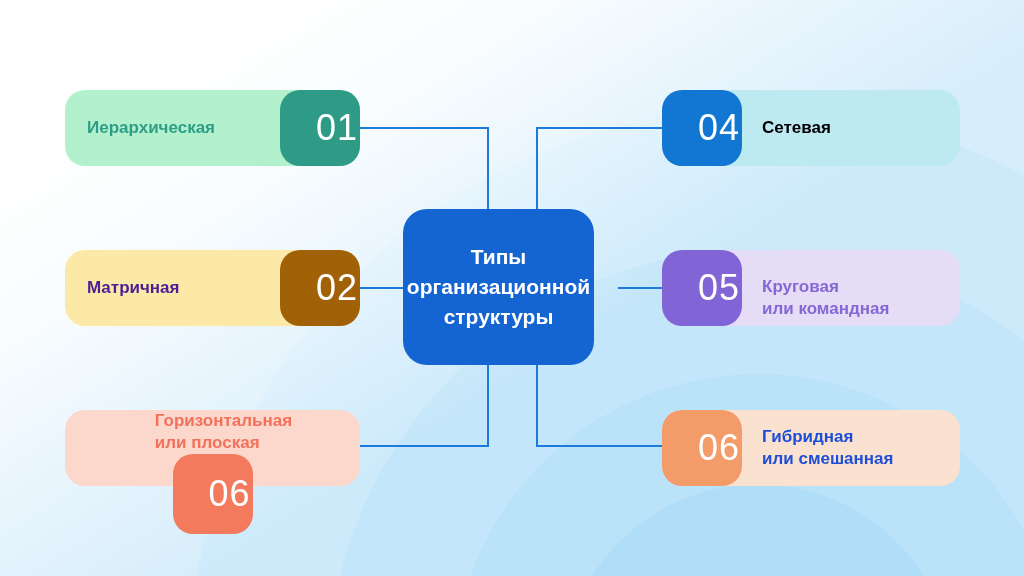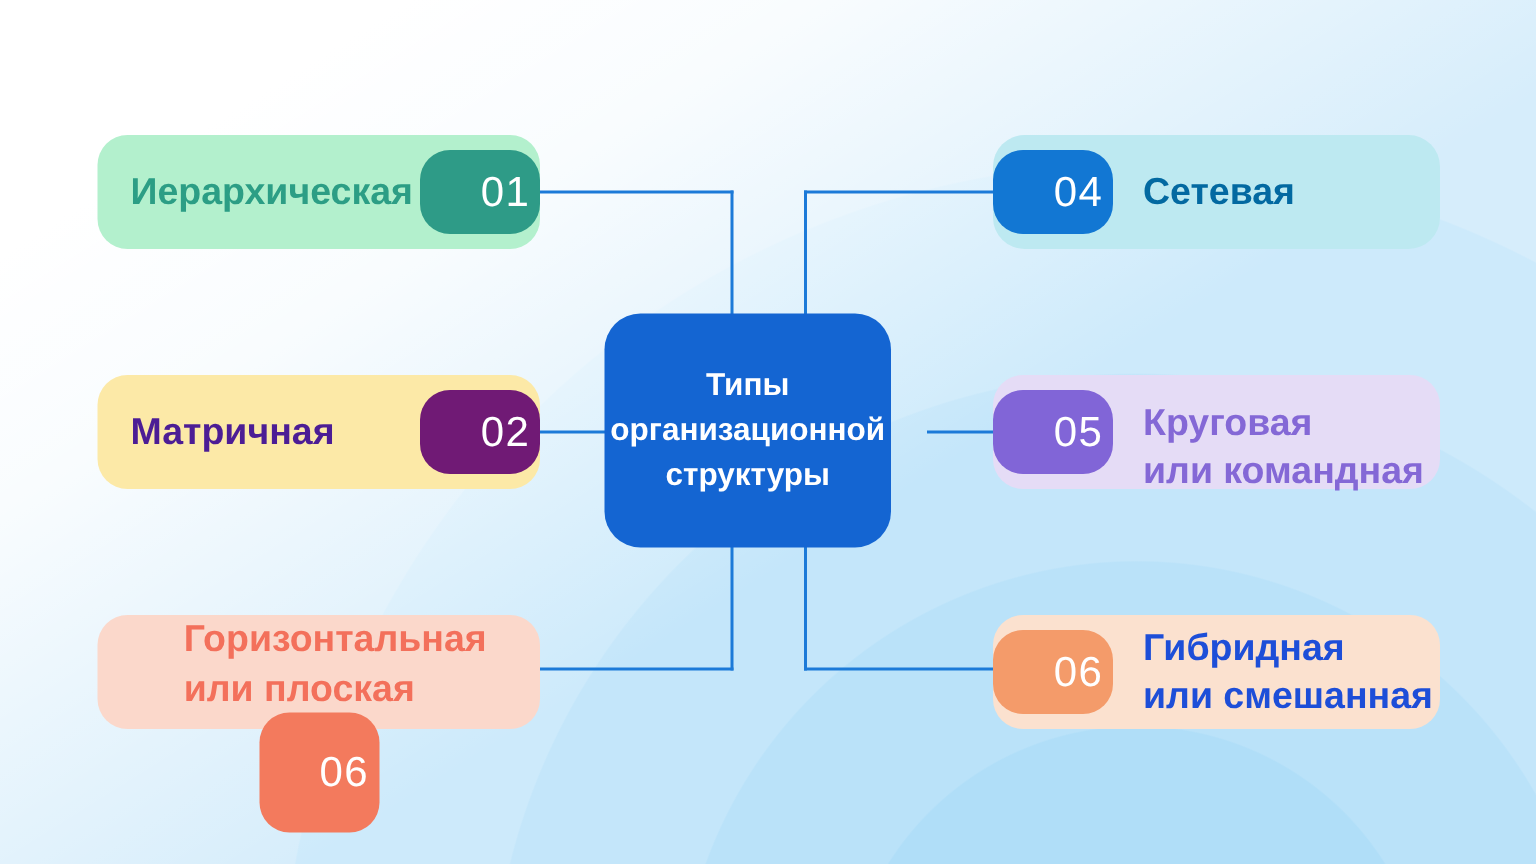--- a/index.html
+++ b/index.html
@@ -37,36 +37,36 @@
   }
 
   
   .card {
     position: absolute; height: 76px; border-radius: 20px;
     display: flex; align-items: center; z-index: 2;
   }
   .card.left-col  { left: 65px;  width: 295px; }
   .card.right-col { left: 662px; width: 298px; }
   .card .label {
-    font-size: 25px; font-weight: 600; line-height: 1.3;
+    font-size: 17px; font-weight: 600; line-height: 1.3;
     white-space: pre-line; flex: 1;
   }
   .card.left-col  .label { padding-left: 22px; text-align: left; }
   .card.right-col .label { padding-left: 20px; text-align: left; }
   .badge {
-    width: 80px; height: 56px; border-radius: 20px; flex: 0 0 80px;
+    width: 80px; height: 76px; border-radius: 20px; flex: 0 0 80px;
     display: flex; align-items: center; justify-content: center;
-    color: #ffffff; font-size: 28px; font-weight: 400; letter-spacing: 1px; padding-left: 34px;
+    color: #ffffff; font-size: 36px; font-weight: 400; letter-spacing: 1px; padding-left: 34px;
   }
 
   
   .c1 { background: #b3f0cd; } .c1 .label { color: #2c9e85; } .c1 .badge { background: #2e9b87; }
-  .c2 { background: #fce9a7; } .c2 .label { color: #4c1d95; } .c2 .badge { background: #701a75; text-align: center; }
+  .c2 { background: #fce9a7; } .c2 .label { color: #4c1d95; } .c2 .badge { background: #a16207; text-align: center; }
   .c3 { background: #fbd8cb; flex-direction: column; } .c3 .label { color: #f3705b; } .c3 .badge { background: #f37a5d; }
-  .c4 { background: #bde9f1; border-radius: 21px; } .c4 .label { color: #0369a1; } .c4 .badge { background: #1277d3; }
+  .c4 { background: #bde9f1; border-radius: 21px; } .c4 .label { color: #000000; } .c4 .badge { background: #1277d3; }
   .c5 { background: #e5dcf6; justify-content: flex-end; } .c5 .label { color: #8468d6; margin-top: 20px; } .c5 .badge { background: #8165d7; }
   .c6 { background: #fbe1cf; } .c6 .label { color: #1d4ed8; } .c6 .badge { background: #f49b6a; }
 
   .r1 { top: 90px; } .r2 { top: 250px; } .r3 { top: 410px; }
 </style>
 </head>
 <body>
 
 <div class="canvas">
 

